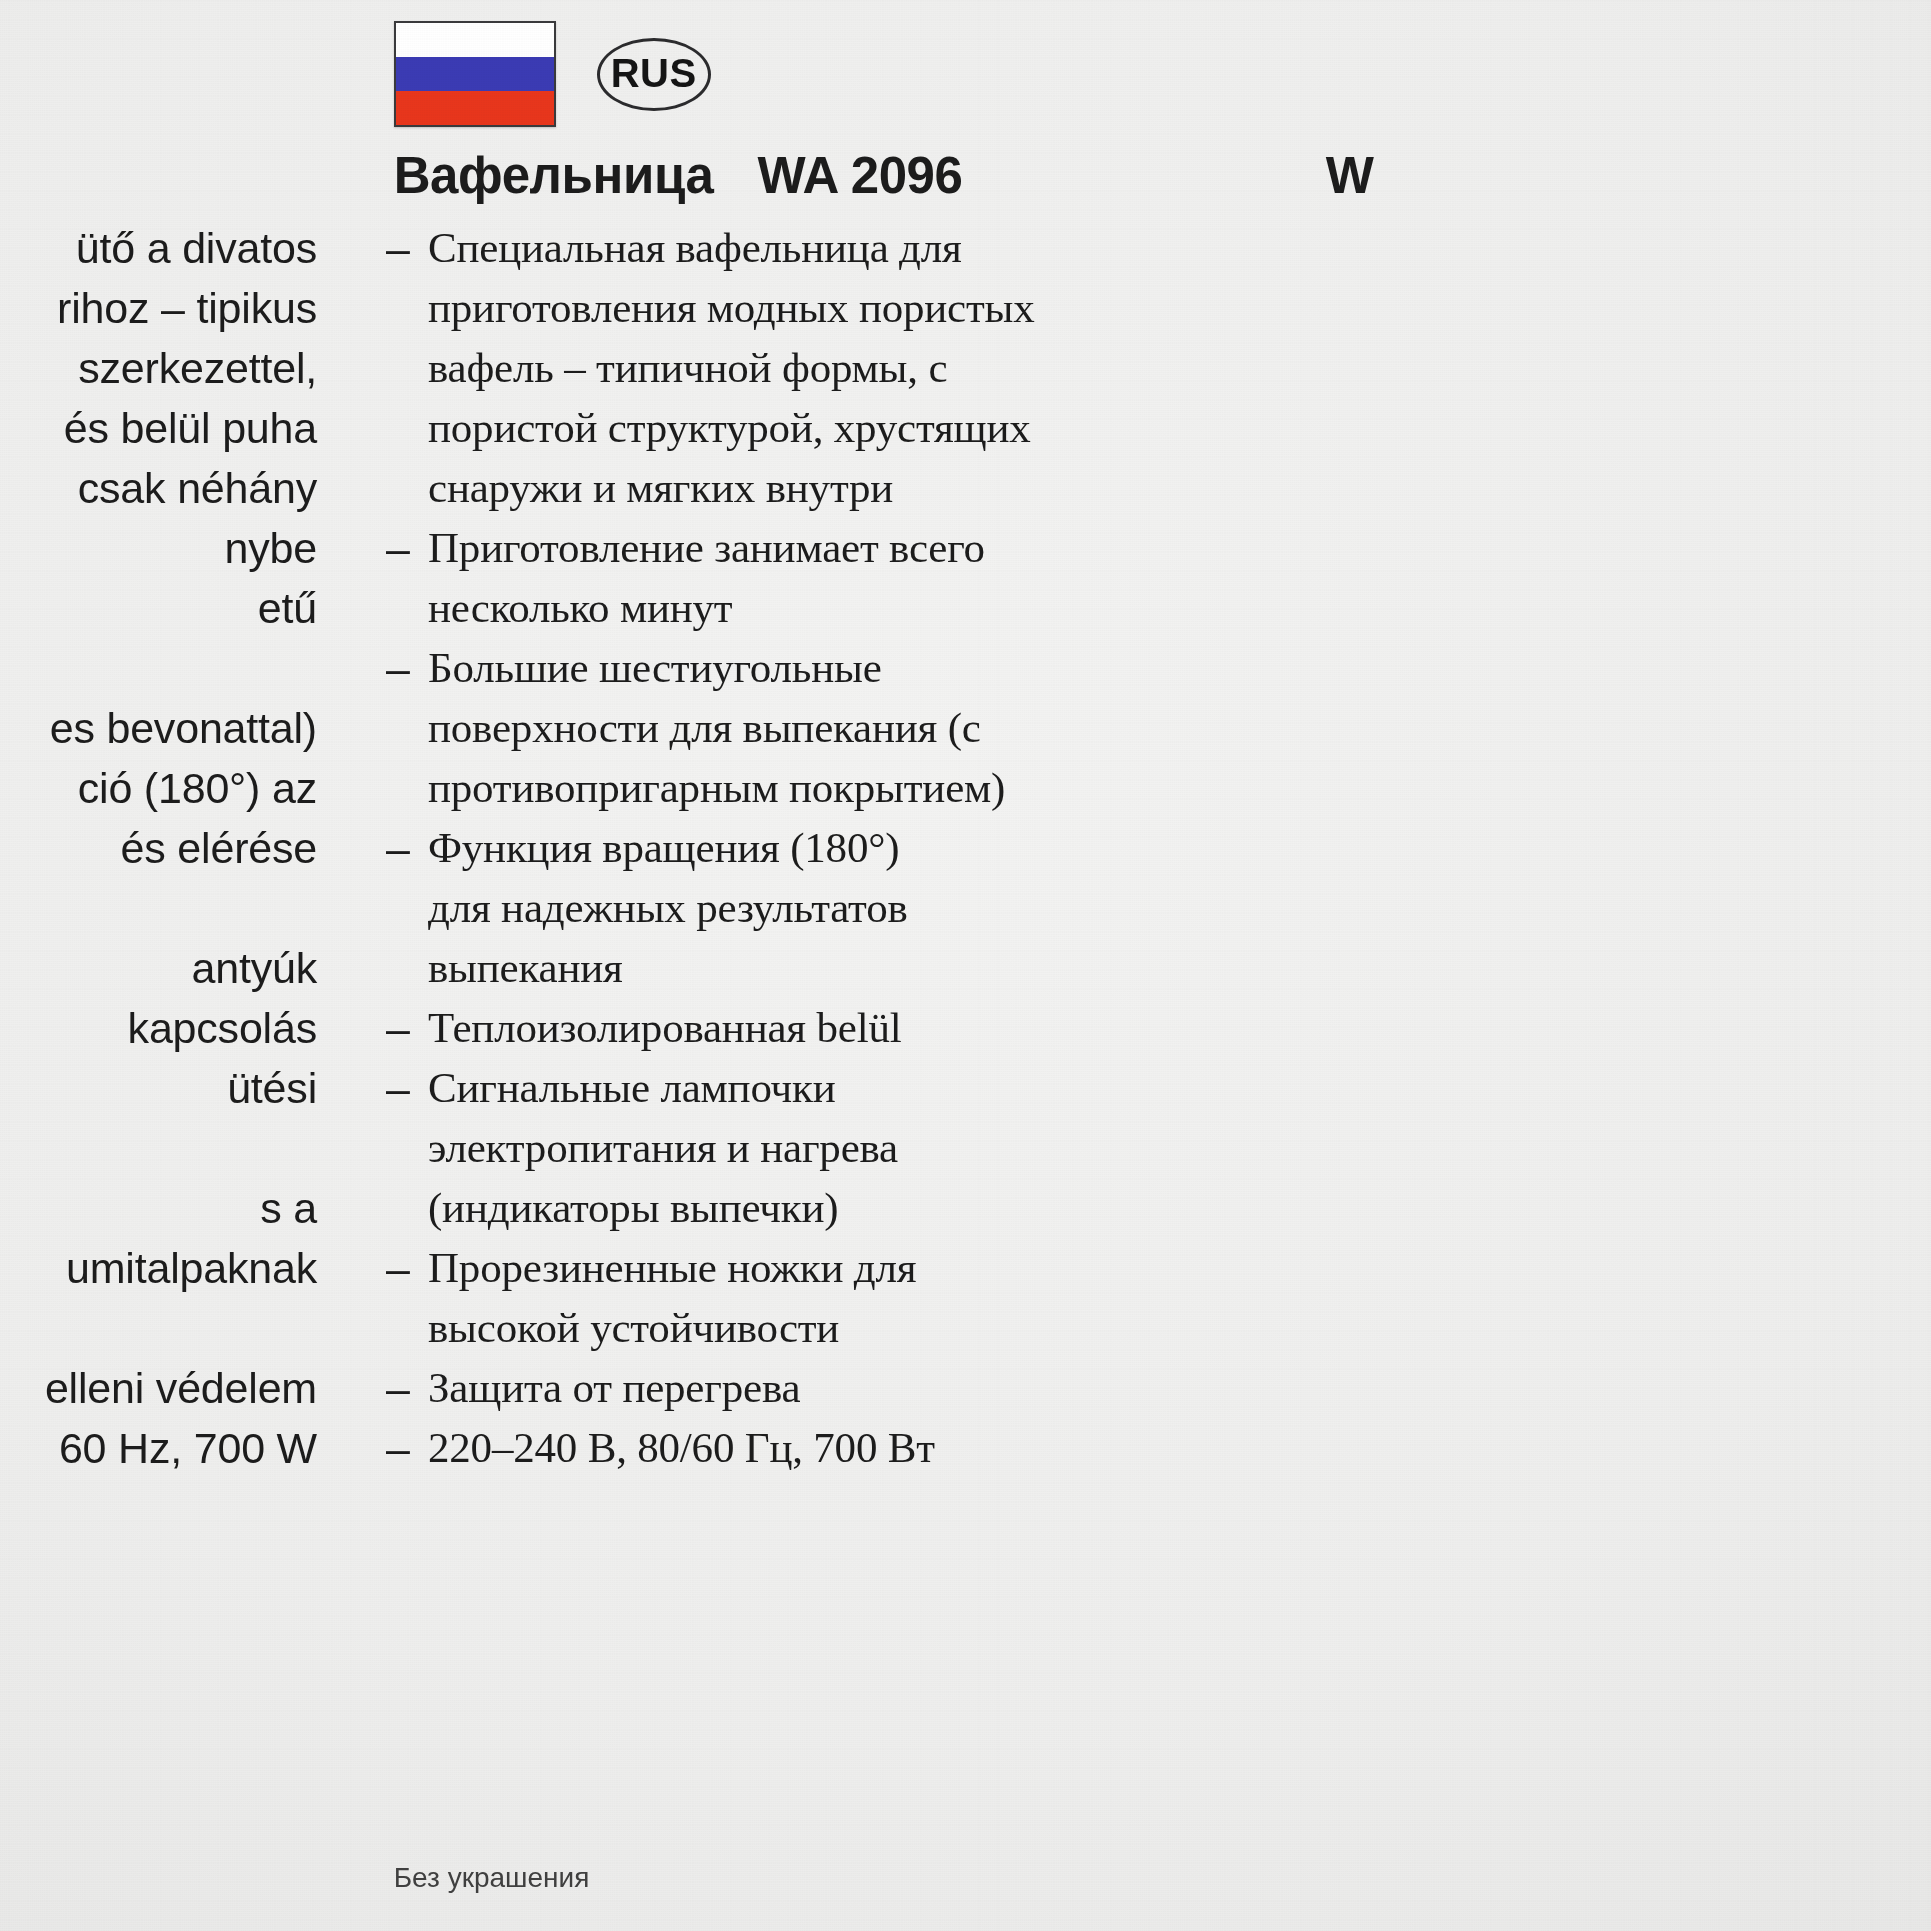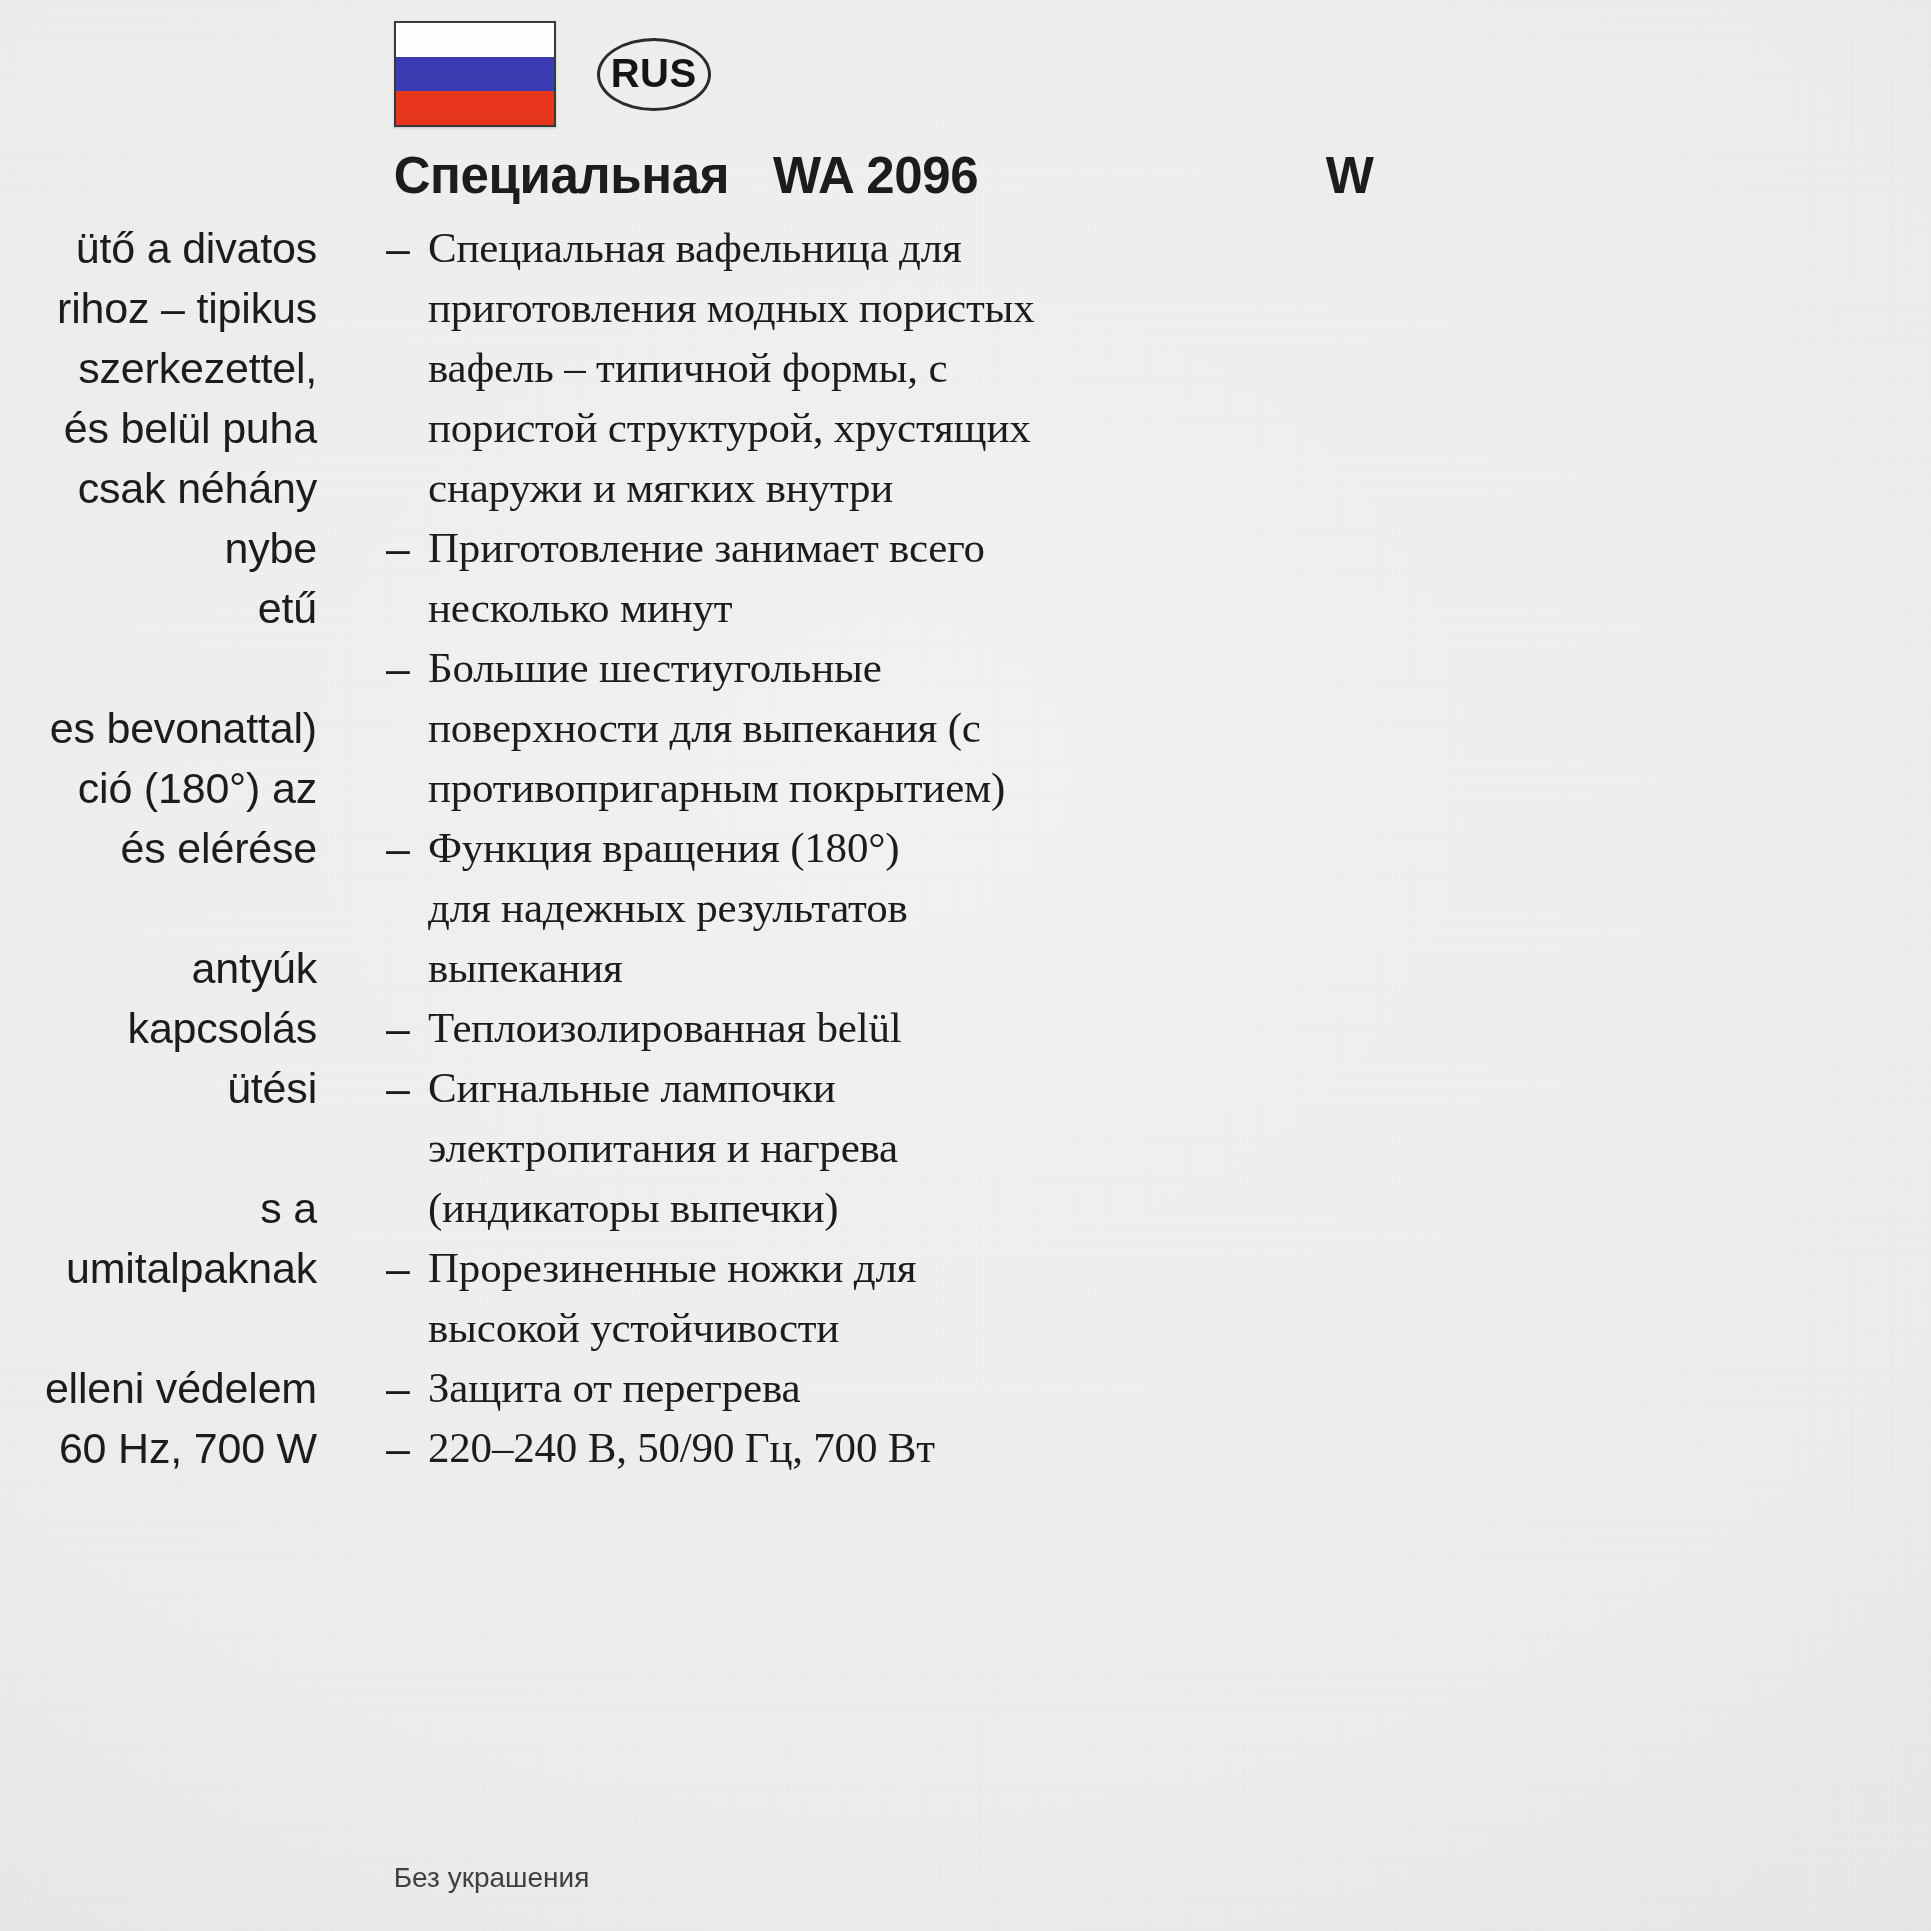--- a/index.html
+++ b/index.html
@@ -186,21 +186,21 @@
         <div class="band" style="background: rgb(255, 255, 255);"></div>
         <div class="band" style="background: rgb(59, 59, 180);"></div>
         <div class="band" style="background: rgb(232, 54, 28);"></div>
       </div>
       <div class="oval">
         <span>RUS</span>
       </div>
     </div>
 
     <div class="title" id="title-ru">
-      <span>Специальная</span><span class="model">WA 2096</span>
+      <span>Вафельница</span><span class="model">WA 2096</span>
     </div>
 
     <div class="bullets" id="ru-bullets">
         <div class="bullet"><span class="dash">–</span><span class="btext">Специальная вафельница для
 приготовления модных пористых
 вафель – типичной формы, с
 пористой структурой, хрустящих
 снаружи и мягких внутри</span></div>
         <div class="bullet"><span class="dash">–</span><span class="btext">Приготовление занимает всего
 несколько минут</span></div>
@@ -210,21 +210,21 @@
         <div class="bullet"><span class="dash">–</span><span class="btext">Функция вращения (180°)
 для надежных результатов
 выпекания</span></div>
         <div class="bullet"><span class="dash">–</span><span class="btext">Теплоизолированная belül</span></div>
         <div class="bullet"><span class="dash">–</span><span class="btext">Сигнальные лампочки
 электропитания и нагрева
 (индикаторы выпечки)</span></div>
         <div class="bullet"><span class="dash">–</span><span class="btext">Прорезиненные ножки для
 высокой устойчивости</span></div>
         <div class="bullet"><span class="dash">–</span><span class="btext">Защита от перегрева</span></div>
-        <div class="bullet"><span class="dash">–</span><span class="btext">220–240 В, 50/90 Гц, 700 Вт</span></div>
+        <div class="bullet"><span class="dash">–</span><span class="btext">220–240 В, 80/60 Гц, 700 Вт</span></div>
       </div>
 
     <div class="footnote" id="ru-footnote" style="top: 1862px;">Без украшения</div>
   </div>
 
   <div class="col" id="col-ar">
 
     <div class="title" id="title-ar">W</div>
 
     <div class="bullets" id="ar-lines" style="top: 218px;">

